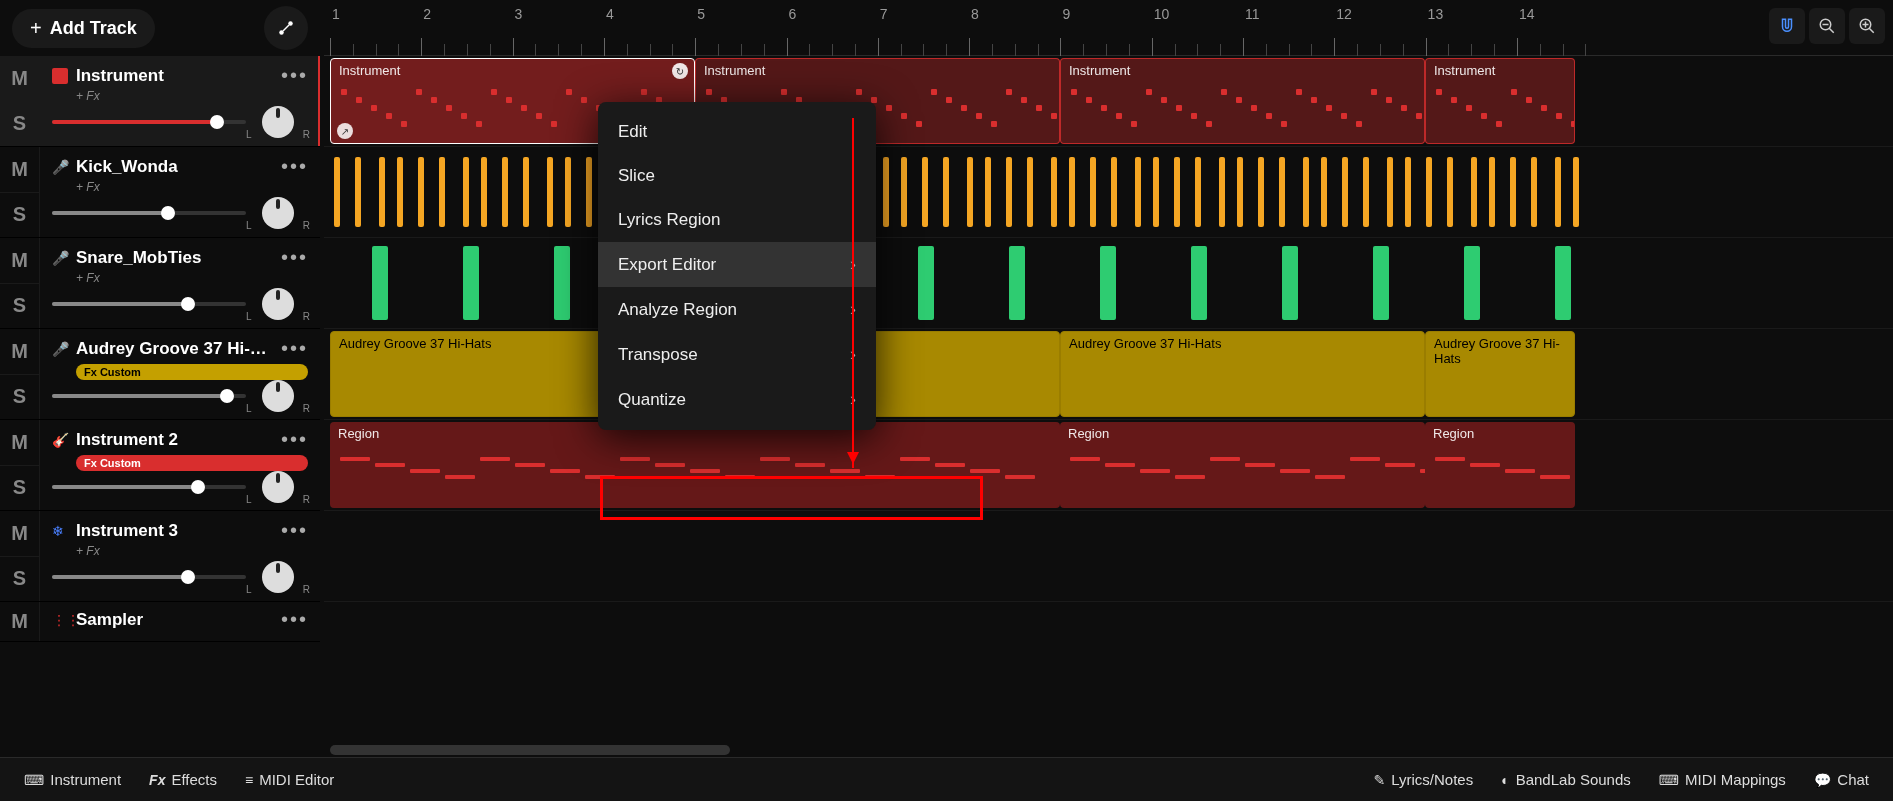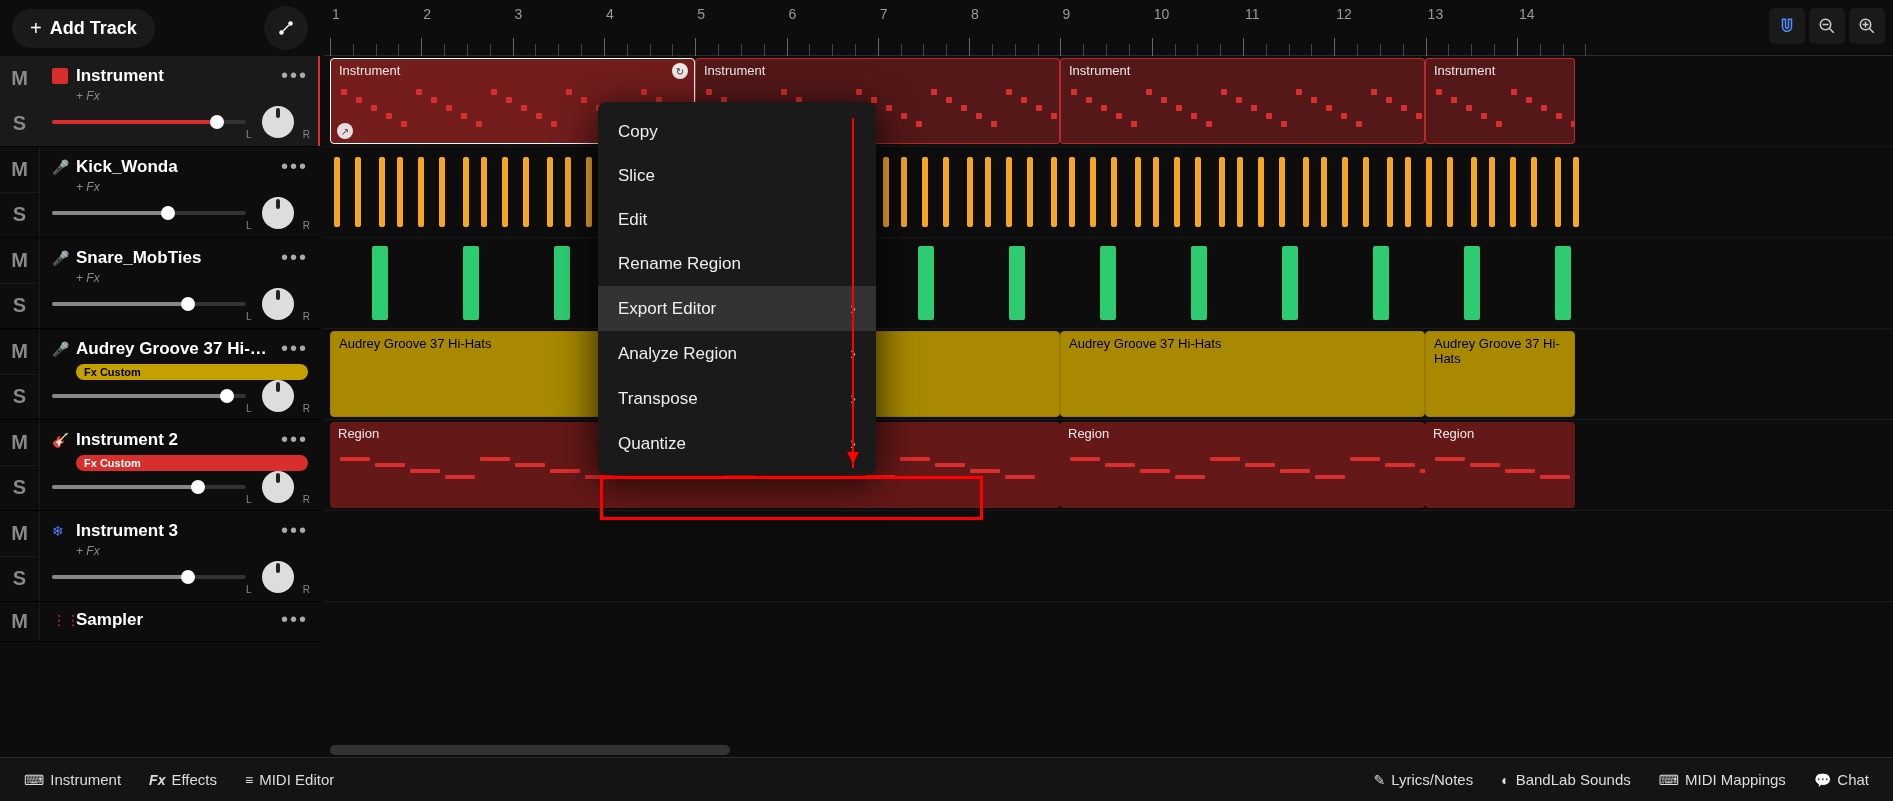--- a/index.html
+++ b/index.html
@@ -612,30 +612,27 @@
         <div class="note" style="left: 45px; width: 30px; top: 41px;"></div>
         <div class="note" style="left: 80px; width: 30px; top: 47px;"></div>
         <div class="note" style="left: 115px; width: 30px; top: 53px;"></div>
       </div>
     </div>
     <div class="lane"></div>
   </div>
 
 <div class="ctx-menu" id="ctx-menu">
     <div class="ctx-item">
-      <span>Copy</span>
+      <span>Edit</span>
     </div>
     <div class="ctx-item">
       <span>Slice</span>
     </div>
     <div class="ctx-item">
-      <span>Edit</span>
-    </div>
-    <div class="ctx-item">
-      <span>Rename Region</span>
+      <span>Lyrics Region</span>
     </div>
     <div class="ctx-item hover">
       <span>Export Editor</span>
       <span class="ctx-chevron">›</span>
     </div>
     <div class="ctx-item">
       <span>Analyze Region</span>
       <span class="ctx-chevron">›</span>
     </div>
     <div class="ctx-item">

